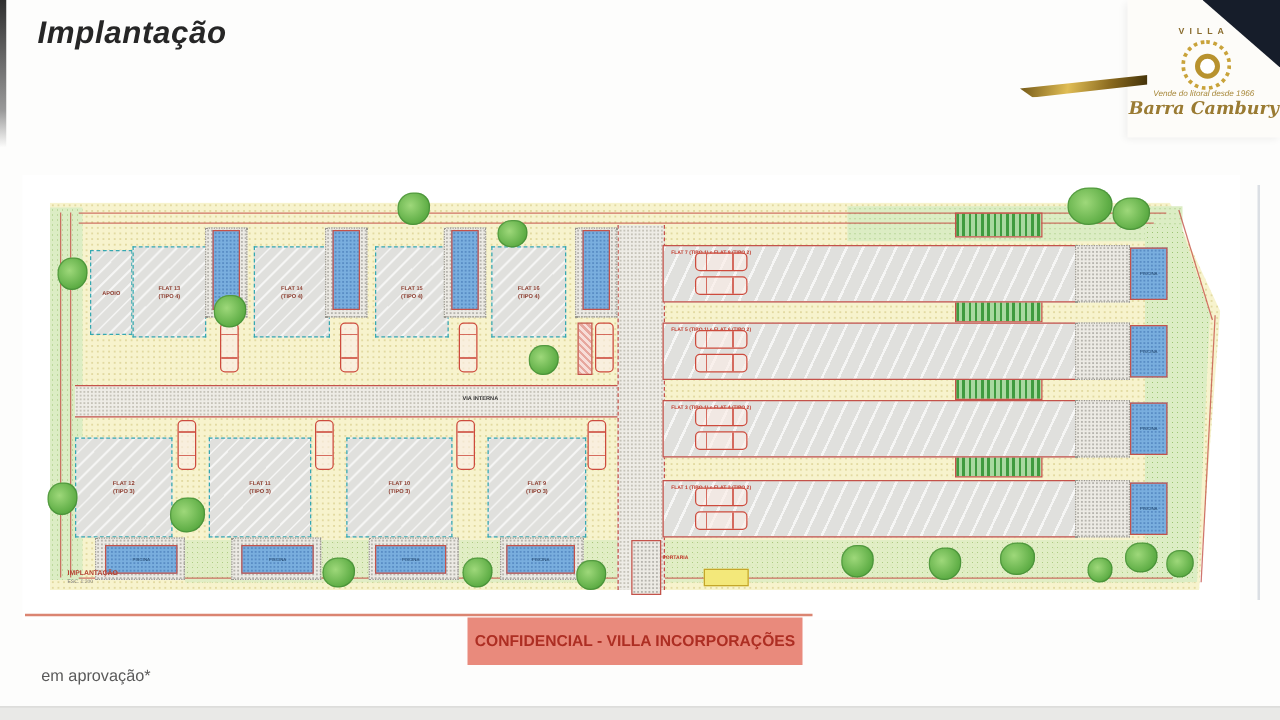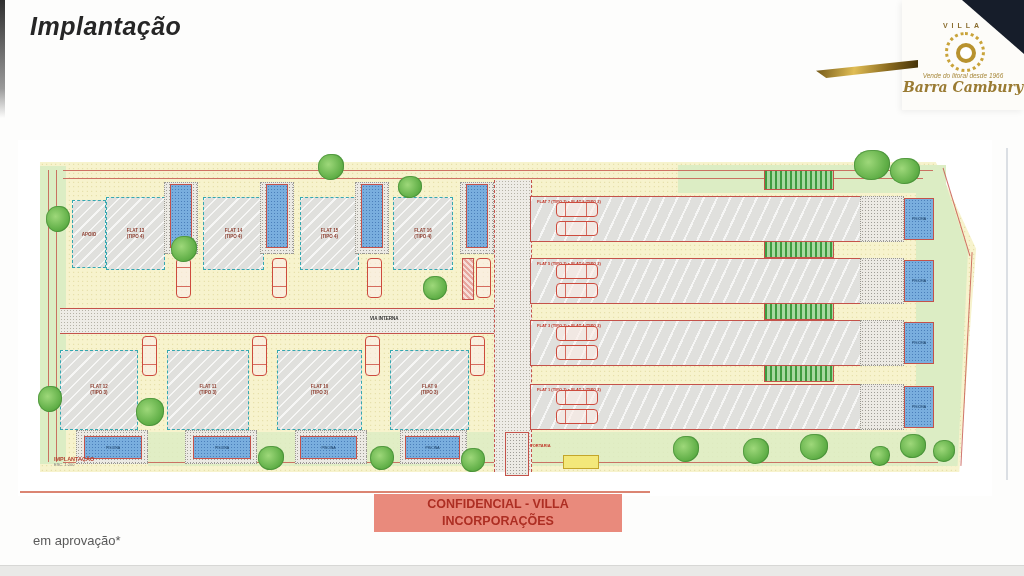--- a/index.html
+++ b/index.html
@@ -17,21 +17,21 @@
   #logo-brand{left:0;top:22px;width:100%;text-align:center;font-size:7px;letter-spacing:4px;color:#8a6d2f;font-weight:bold;}
   #logo-emblem{left:43px;top:32px;width:34px;height:34px;border:3px dotted #c9a33a;border-radius:50%;}
   #logo-emblem-inner{left:8px;top:8px;width:12px;height:12px;border:4px solid #b8922e;border-radius:50%;background:#fff;}
   #logo-tagline{left:0;top:72px;width:100%;text-align:center;font-size:6.5px;font-style:italic;color:#a8893c;white-space:nowrap;}
   #logo-name{left:0;top:79px;width:100%;text-align:center;font-size:14px;font-style:italic;font-weight:bold;
              color:#9a7b33;font-family:"DejaVu Serif",serif;}
   #logo-ribbon{right:106px;top:60px;width:102px;height:18px;
     background:linear-gradient(100deg,#6f5414,#e0bd55 38%,#8a6a1f 70%,#3f2f08);
     clip-path:polygon(0 60%,100% 0,100% 42%,10% 100%);}
   
-  #banner{left:374px;top:494px;width:248px;height:38px;background:#e98a7c;
+  #banner{left:374px;top:494px;width:268px;height:38px;background:#e98a7c;
           display:flex;flex-direction:column;justify-content:center;text-align:center;}
   #banner div{font-size:12.5px;font-weight:bold;color:#ad2e23;line-height:1.35;}
   
   #plan{left:18px;top:140px;width:974px;height:356px;background:#ffffff;}
   .site{background-color:#f7f3cd;background-image:radial-gradient(#d9cf8e .5px,transparent .6px);background-size:4.5px 4.5px;}
   .grass{background-color:#dcedc4;background-image:radial-gradient(#9cc474 .5px,transparent .6px);background-size:4px 4px;}
   .bldg{background-color:#e0e0dd;border:1px dashed #35a8b0;
         background-image:repeating-linear-gradient(135deg,rgba(255,255,255,.7) 0 1.5px,transparent 1.5px 8px);
         display:flex;flex-direction:column;align-items:center;justify-content:center;}
   .bldg .fl{font-size:4.5px;line-height:1.3;color:#8c3b2d;font-weight:bold;text-align:center;}

